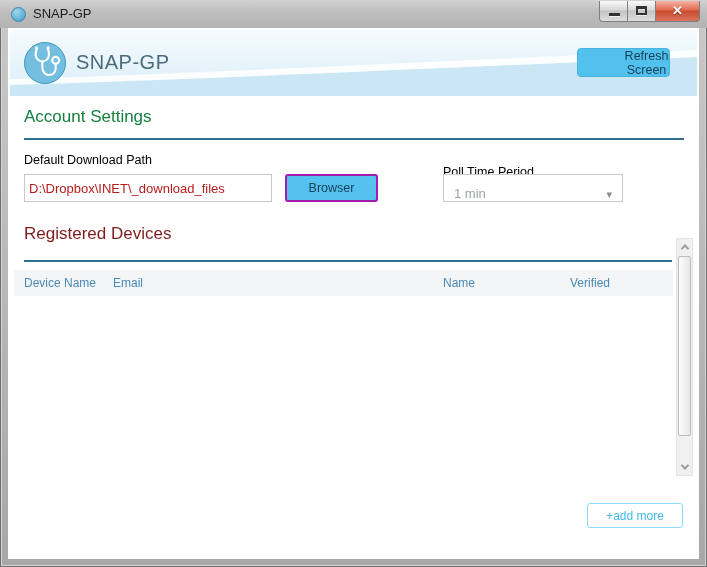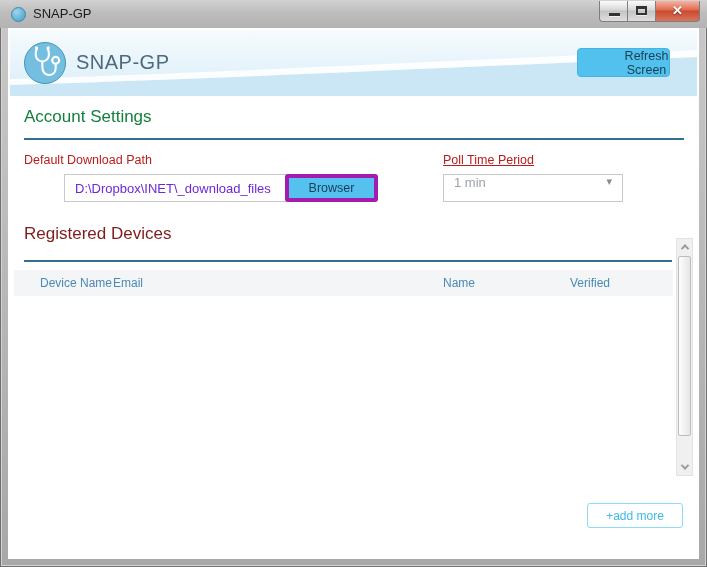--- a/index.html
+++ b/index.html
@@ -61,52 +61,52 @@
     font-size:12.5px; color:#173f54; font-family:"Liberation Sans",sans-serif; cursor:pointer;padding-left:46px;
   }
 
   .section-heading{ position:absolute; font-size:17px; }
   .heading-account{ left:16px; top:79px; color:#15803d; }
   .heading-devices{ left:16px; top:196px; color:#7f1d1d; }
   .divider{ position:absolute; height:2px; background:#33708f; }
   .divider-1{ left:16px; right:15px; top:110px; }
   .divider-2{ left:16px; top:232px; width:648px; }
 
-  .field-label{ position:absolute; font-size:12.5px; color:#b91c1c; }
+  .field-label{ position:absolute; font-size:12.5px; color:#000000; }
   .lbl-path{ left:16px; top:125px; }
-  .lbl-poll{ left:435px; top:125px;text-decoration:underline; }
+  .lbl-poll{ left:435px; top:137px;text-decoration:underline; }
 
   .path-input{
     position:absolute; left:16px; top:146px; width:248px; height:28px;
-    border:1px solid #c9c9c9; background:#fff; color:#6d28d9;
-    font-size:13px; padding:0 10px; font-family:"Liberation Sans",sans-serif;margin-left:40px;
+    border:1px solid #c9c9c9; background:#fff; color:#b91c1c;
+    font-size:13px; padding:0 4px; font-family:"Liberation Sans",sans-serif;
   }
   .btn-browser{
     position:absolute; left:277px; top:146px; width:93px; height:28px;
-    background:#55c1ee; border:4px solid #a21caf; border-radius:3px;
+    background:#55c1ee; border:2px solid #a21caf; border-radius:3px;
     font-size:12.5px; color:#123f56; font-family:"Liberation Sans",sans-serif; cursor:pointer;
   }
   .poll-select{
     position:absolute; left:435px; top:146px; width:180px; height:28px;
     border:1px solid #c9c9c9; background:#fff; color:#9aa2a8; font-size:13px;
-    display:flex; align-items:flex-start; padding:0 10px; cursor:pointer;
+    display:flex; align-items:flex-end; padding:0 10px; cursor:pointer;
   }
   .poll-select .chev{ margin-left:auto; color:#8a8a8a; font-size:11px; }
 
   
   .table-header{
     position:absolute; left:6px; right:26px; top:242px; height:26px;
     background:#f4f5f6; font-size:12px; color:#4a8ab5;
   }
   .table-row{
     position:absolute; left:6px; right:26px; top:268px; height:34px;
     background:#fff; border-bottom:1px solid #e9e9e9; font-size:12px; color:#3c3c3c;
   }
   .cell{ position:absolute; top:50%; transform:translateY(-50%); white-space:nowrap; }
-  .col-device{ left:26px; }
+  .col-device{ left:10px; }
   .col-email{ left:99px; }
   .col-code{ left:429px; }
   .col-verified{ left:556px; }
   .check{ color:#3cb93c; font-size:15px; font-weight:bold; left:571px; }
 
   
   .scrollbar{
     position:absolute; right:6px; top:210px; width:17px; height:238px;
     background:#f0f0f0; border:1px solid #e3e3e3;
   }

